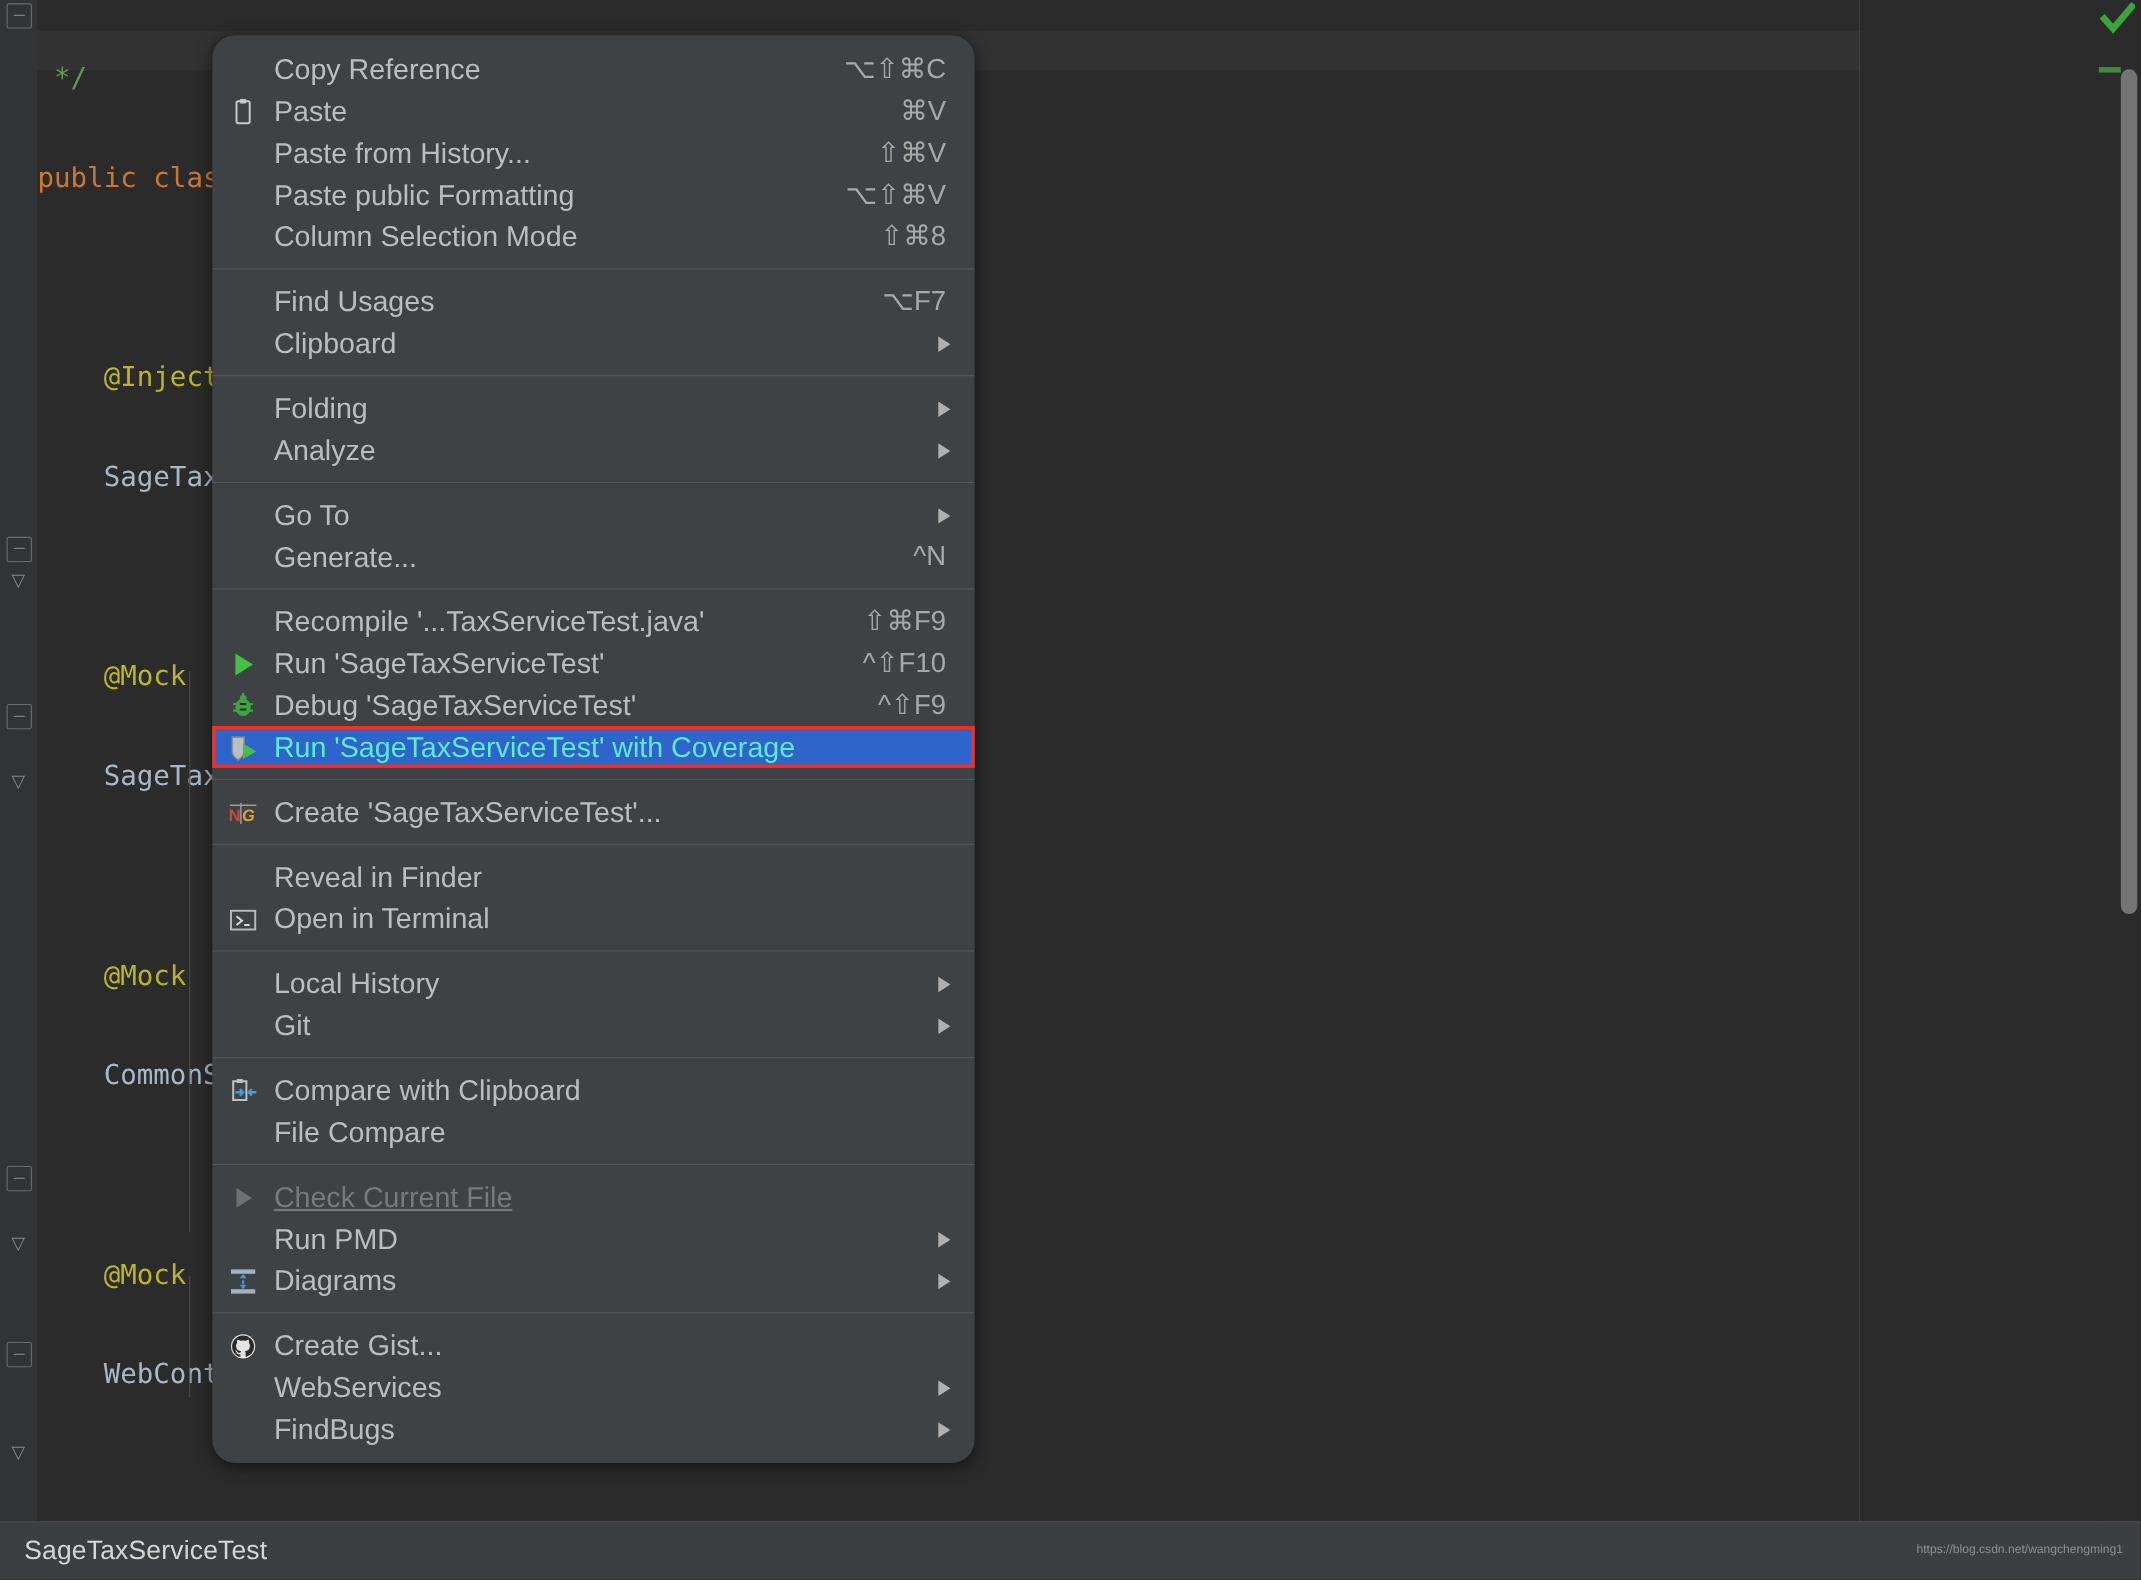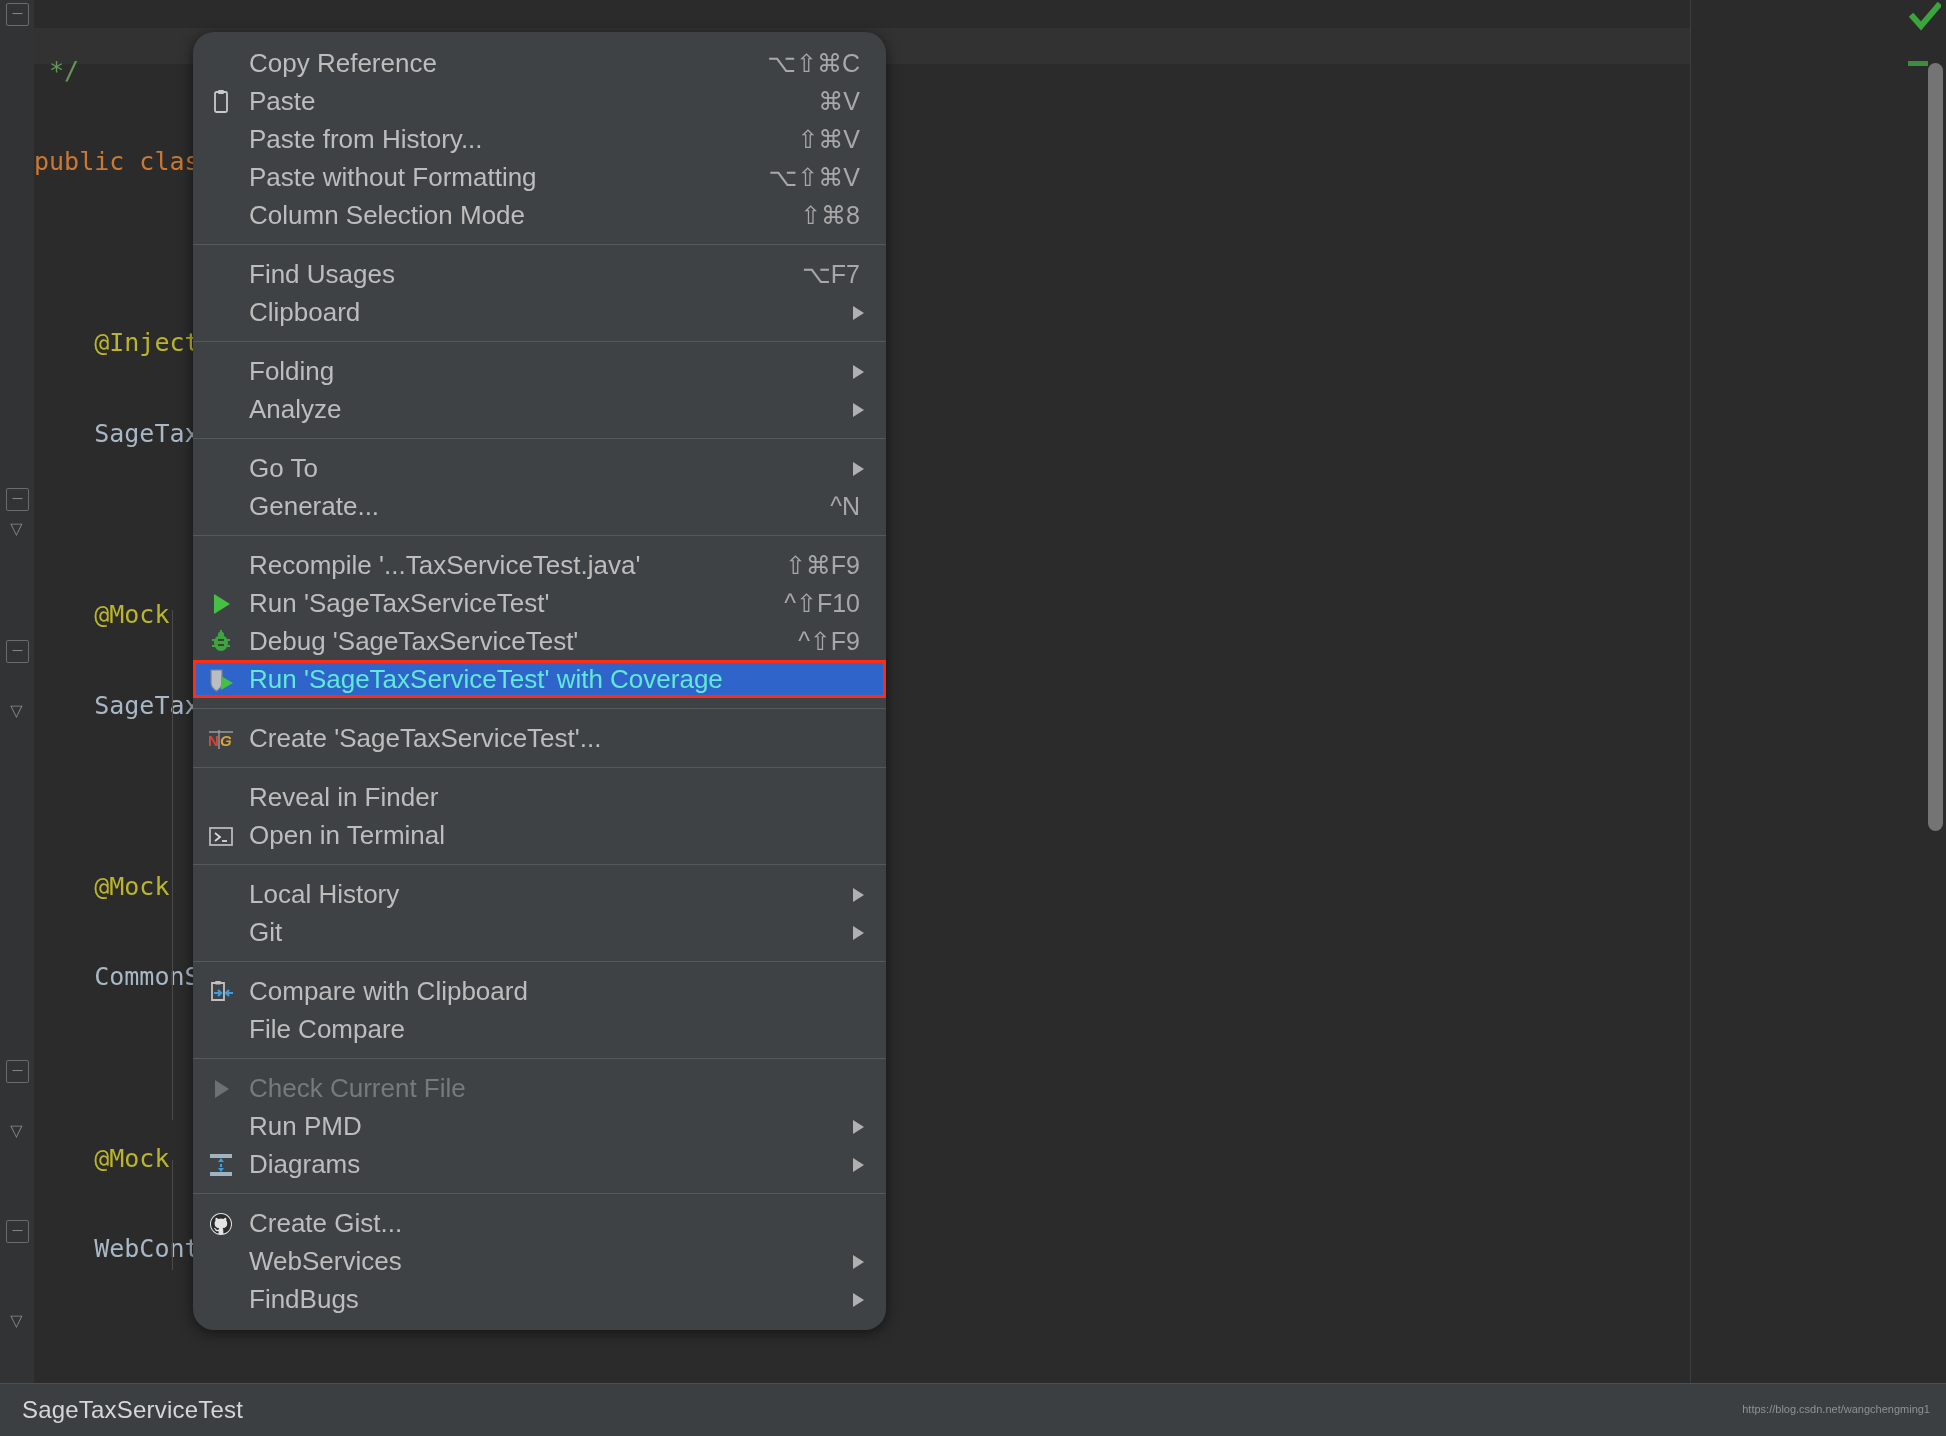--- a/index.html
+++ b/index.html
@@ -110,21 +110,21 @@
     color:#a8a8a8;font-size:25px;
   }
   .mi .arrow{
     position:absolute;right:22px;top:13px;
     width:0;height:0;border-left:11px solid #b0b0b0;
     border-top:7px solid transparent;border-bottom:7px solid transparent;
   }
   .mi .ico{
     position:absolute;left:14px;top:6px;width:28px;height:28px;
   }
-  .mi.disabled .lbl{color:#777a7c;}
+  .mi.disabled .lbl{color:#777a7c;text-decoration:underline;}
   .mi.selected{
     background:#2f65ca;
     outline:3px solid #ff2d16;
     outline-offset:-3px;
   }
   .mi.selected .lbl{color:#5eead4;}
 </style>
 </head>
 <body>
 
@@ -213,21 +213,21 @@
 </div>
 
 <div id="menu">
     <div class="mgroup">
       <div class="mi"><span class="lbl">Copy Reference</span><span class="sc">⌥⇧⌘C</span></div>
       <div class="mi"><svg class="ico" viewBox="0 0 28 28">
           <rect x="8" y="4" width="12" height="20" rx="1.5" fill="none" stroke="#c9c9c9" stroke-width="1.8"></rect>
           <rect x="11" y="2" width="6" height="4" rx="1" fill="#c9c9c9"></rect>
         </svg><span class="lbl">Paste</span><span class="sc">⌘V</span></div>
       <div class="mi"><span class="lbl">Paste from History...</span><span class="sc">⇧⌘V</span></div>
-      <div class="mi"><span class="lbl">Paste without Formatting</span><span class="sc">⌥⇧⌘V</span></div>
+      <div class="mi"><span class="lbl">Paste public Formatting</span><span class="sc">⌥⇧⌘V</span></div>
       <div class="mi"><span class="lbl">Column Selection Mode</span><span class="sc">⇧⌘8</span></div>
     </div>
     <div class="msep"></div>
     <div class="mgroup">
       <div class="mi"><span class="lbl">Find Usages</span><span class="sc">⌥F7</span></div>
       <div class="mi"><span class="lbl">Clipboard</span><span class="arrow"></span></div>
     </div>
     <div class="msep"></div>
     <div class="mgroup">
       <div class="mi"><span class="lbl">Folding</span><span class="arrow"></span></div>

